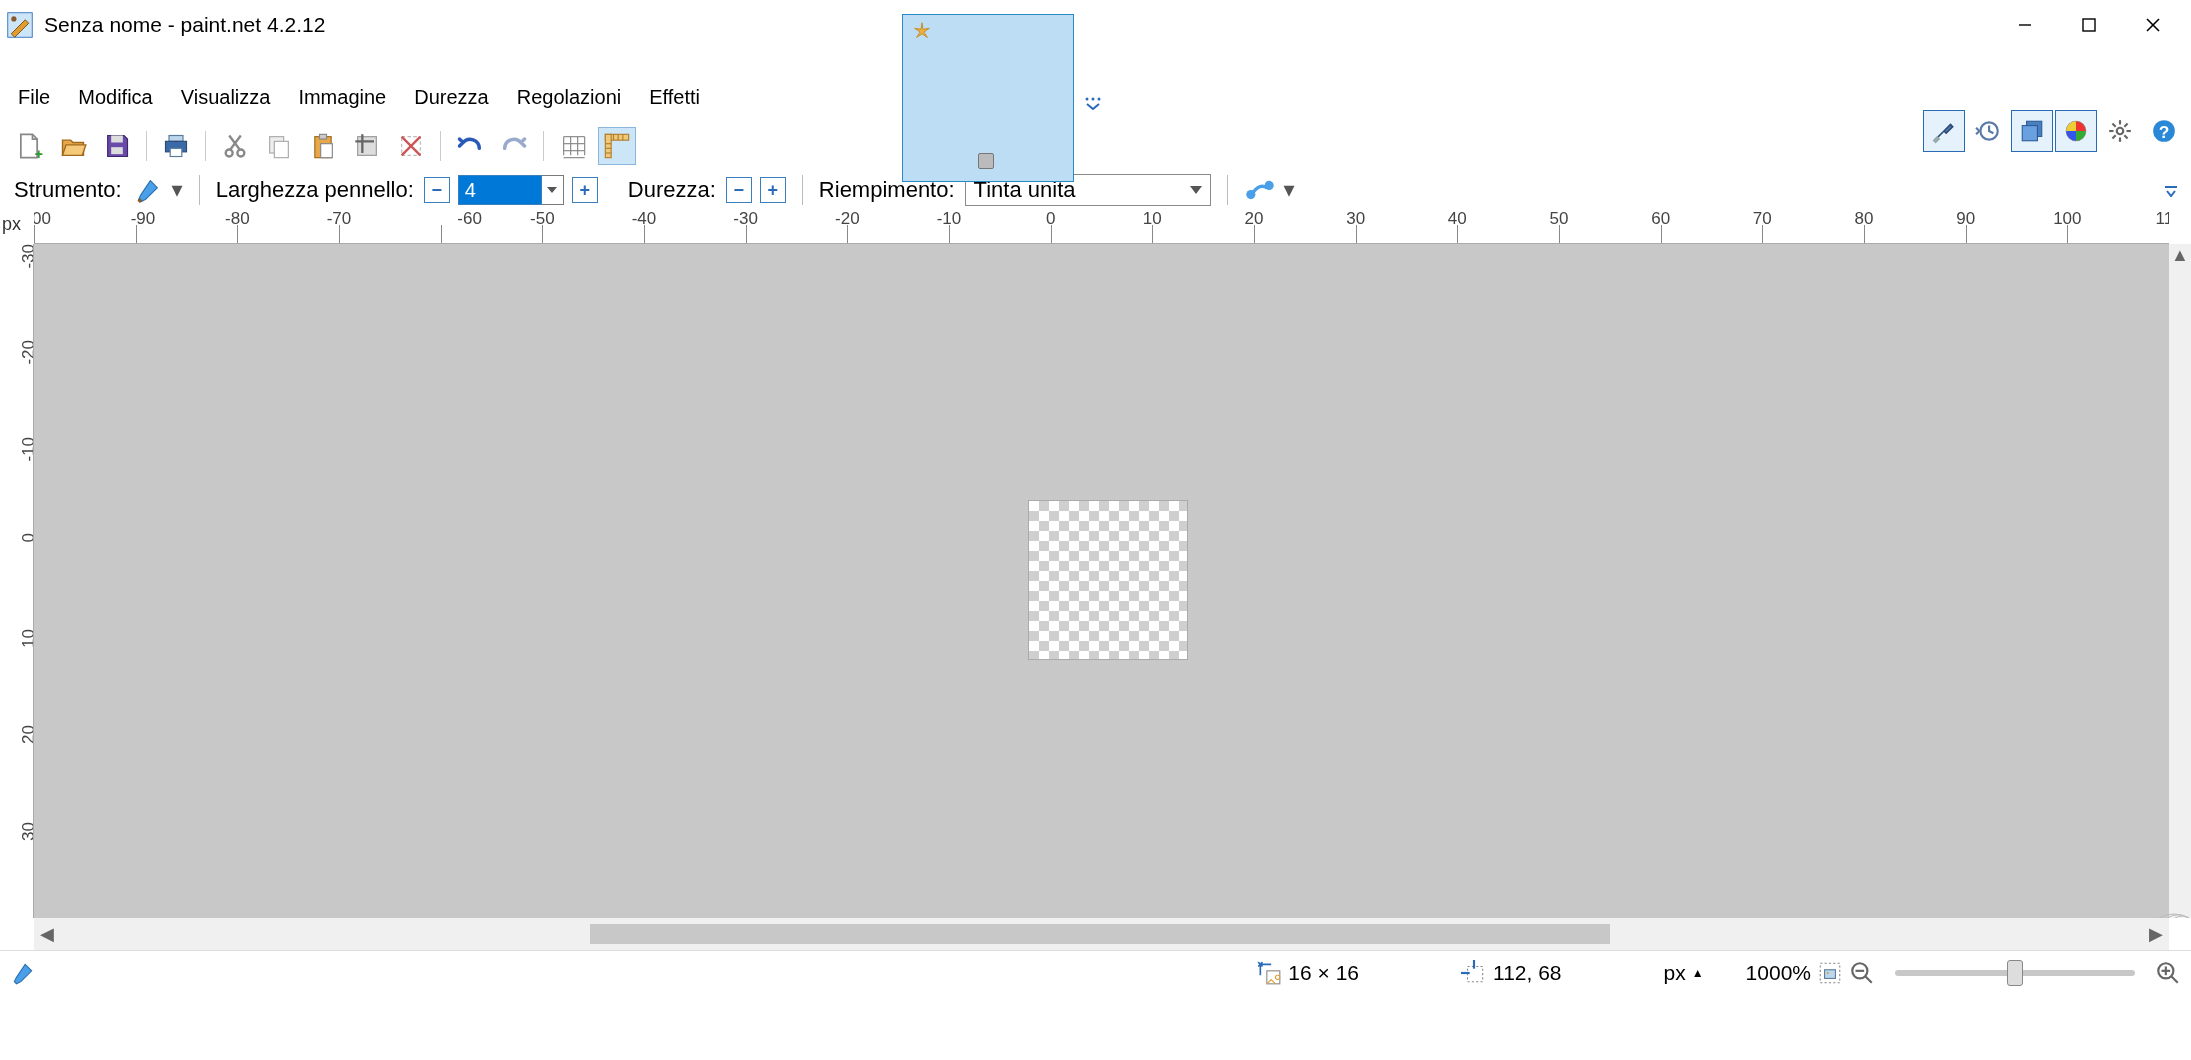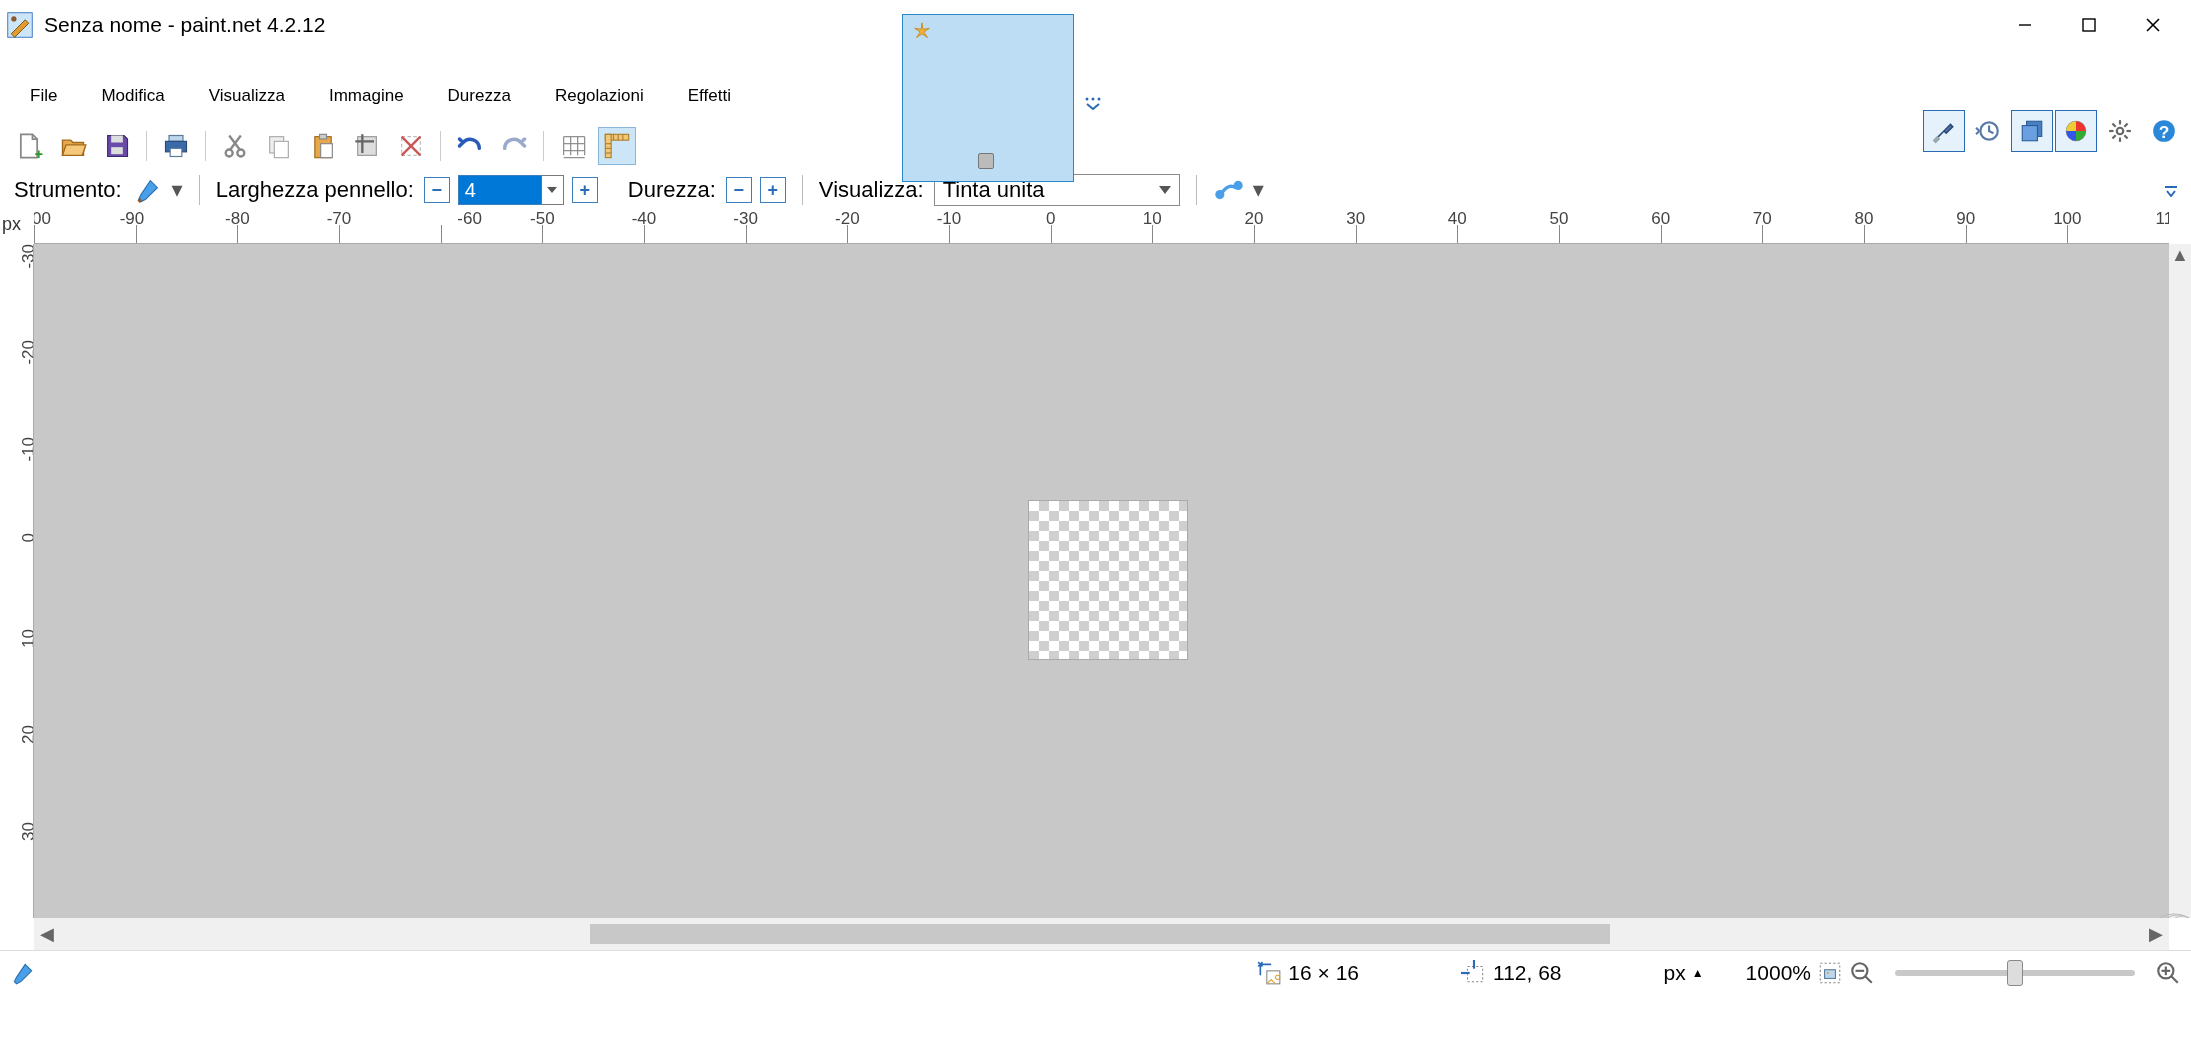--- a/index.html
+++ b/index.html
@@ -8,21 +8,21 @@
 
 .titlebar { height:50px; display:flex; align-items:center; padding:0 6px; }
 .titlebar .appicon { width:28px; height:28px; margin-right:10px; }
 .titlebar .title { font-size:21px; }
 .titlebar .winbtns { margin-left:auto; display:flex; }
 .titlebar .winbtn { width:64px; height:42px; display:flex; align-items:center; justify-content:center; }
 .titlebar .winbtn svg { width:16px; height:16px; }
 
 
 .row2 { position:relative; height:74px; }
-.menubar { position:absolute; left:16px; top:30px; display:flex; gap:16px; font-size:17px; }
+.menubar { position:absolute; left:4px; top:30px; display:flex; gap:0; font-size:20px; }
 .menubar .menuitem { padding:6px 14px; }
 
 
 .thumbwrap { position:absolute; left:902px; top:-36px; display:flex; align-items:flex-start; }
 .thumb { width:172px; height:168px; background:#bdddf4; border:1px solid #2a88c9; position:relative; }
 .thumb .newstar { position:absolute; left:8px; top:6px; width:22px; height:22px; }
 .thumb .thumbcanvas { position:absolute; left:75px; bottom:12px; width:16px; height:16px; background:#bbb; border:1px solid #777; border-radius:2px;}
 .thumbmore { margin-left:10px; margin-top:80px; color:#2a6bb8; font-size:18px;}
 
 
@@ -331,21 +331,21 @@
       </div>
   </div>
   <div class="pmbtn">+</div>
 
   <span style="width:14px;"></span>
   <span class="lbl">Durezza:</span>
   <div class="pmbtn">−</div>
   <div class="pmbtn">+</div>
   <span class="sep"></span>
 
-  <span class="lbl">Visualizza:</span>
+  <span class="lbl">Riempimento:</span>
   <div class="fillcombo">
     <span>Tinta unita</span>
     <svg width="12" height="8" viewBox="0 0 12 8">
         <path d="M0 0 L6 8 L12 0" fill="#555"></path>
       </svg>
   </div>
   <span class="sep"></span>
   <span class="toolind">
     <svg viewBox="0 0 28 20" width="34" height="24">
         <circle cx="6" cy="14" r="4" fill="#4aa0e8"></circle>
@@ -363,21 +363,21 @@
       </svg>
   </span>
 </div>
 
 <div class="workarea">
   <span class="pxcorner">px</span>
   <div class="hruler" id="hruler">
       <div class="tick" style="left: 0px;"></div>
       <div class="tlabel" style="left: 0px;">-100</div>
       <div class="tick" style="left: 101.667px;"></div>
-      <div class="tlabel" style="left: 98px;">-90</div>
+      <div class="tlabel" style="left: 109px;">-90</div>
       <div class="tick" style="left: 203.333px;"></div>
       <div class="tlabel" style="left: 203.333px;">-80</div>
       <div class="tick" style="left: 305px;"></div>
       <div class="tlabel" style="left: 305px;">-70</div>
       <div class="tick" style="left: 406.667px;"></div>
       <div class="tlabel" style="left: 406.667px; margin-left: 29px;">-60</div>
       <div class="tick" style="left: 508.333px;"></div>
       <div class="tlabel" style="left: 508.333px;">-50</div>
       <div class="tick" style="left: 610px;"></div>
       <div class="tlabel" style="left: 610px;">-40</div>

